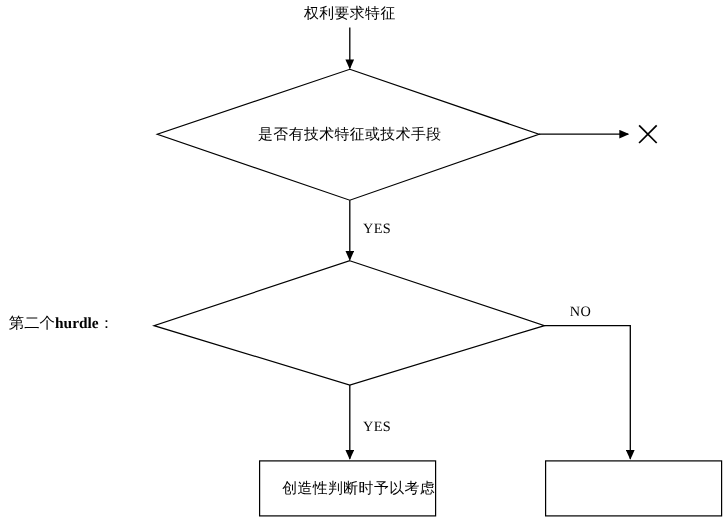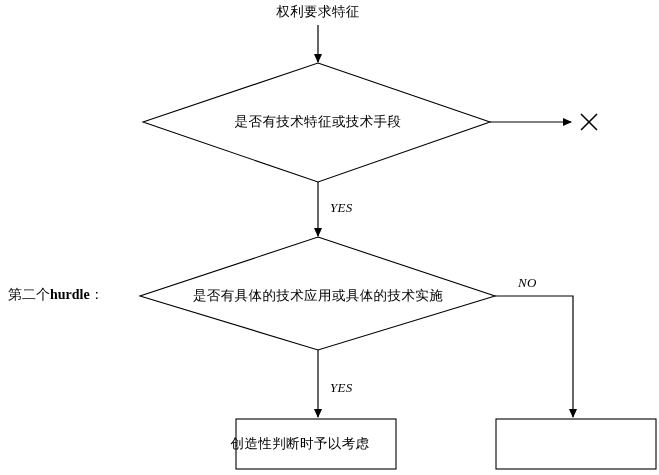--- a/index.html
+++ b/index.html
@@ -49,21 +49,20 @@
     line-height: 1;
   }
   .cjk-text {
     font-size: 13.5px;
     letter-spacing: 0.4px;
   }
   .edge-label {
     font-size: 13px;
     font-family: "Liberation Serif", "DejaVu Serif", serif;
     letter-spacing: 0.3px;
-    font-style: italic;
   }
   .hurdle-label {
     font-size: 14px;
     letter-spacing: 0px;
   }
   .hurdle-label .bold-part {
     font-weight: bold;
   }
   .centered {
     transform: translate(-50%, -50%);
@@ -106,24 +105,23 @@
 
   <div class="node-text cjk-text centered" style="left:318px; top:12px;">权利要求特征</div>
 
 
   <div class="node-text cjk-text centered" style="left:318px; top:122px;">是否有技术特征或技术手段</div>
 
   <div class="node-text hurdle-label" style="left:8px; top:288px;">
     <span>第二个</span><span class="bold-part">hurdle</span><span>：</span>
   </div>
 
-  <div class="node-text cjk-text centered" style="left:318px; top:296px;">是否有具体的技术应用或具体的技术实施</div>
 
   <div class="node-text edge-label" style="left:330px; top:201px;">YES</div>
 
   <div class="node-text edge-label" style="left:518px; top:276px;">NO</div>
 
   <div class="node-text edge-label" style="left:330px; top:381px;">YES</div>
 
-  <div class="node-text cjk-text centered" style="left:300px; top:444px;">创造性判断时予以考虑</div>
+  <div class="node-text cjk-text centered" style="left:326px; top:444px;">创造性判断时予以考虑</div>
 
 
 </div>
 
 </body></html>

